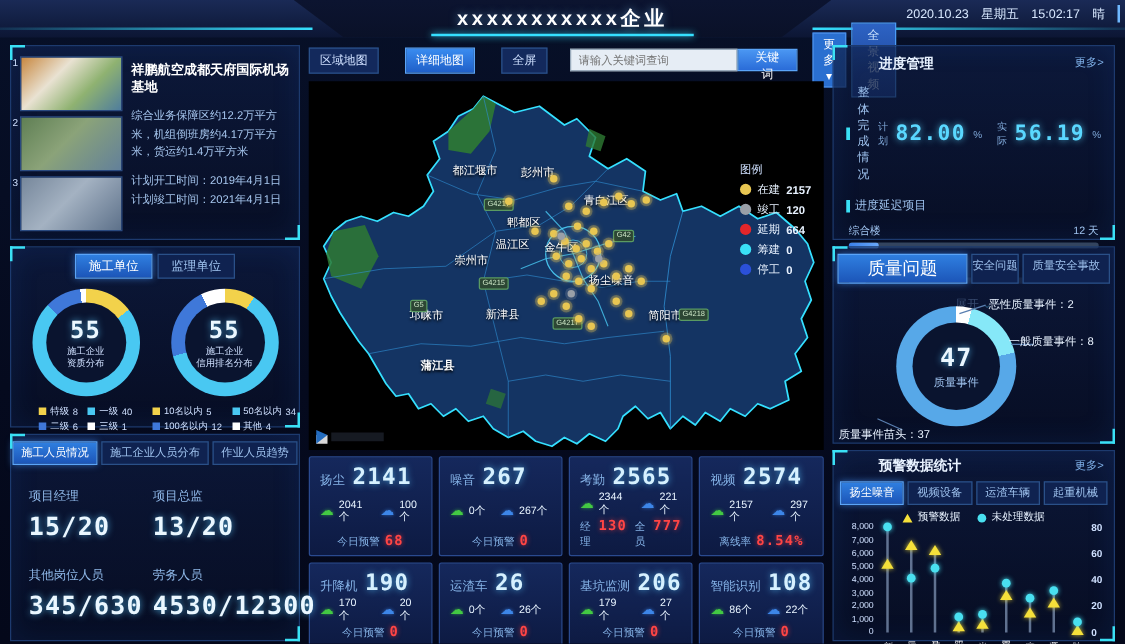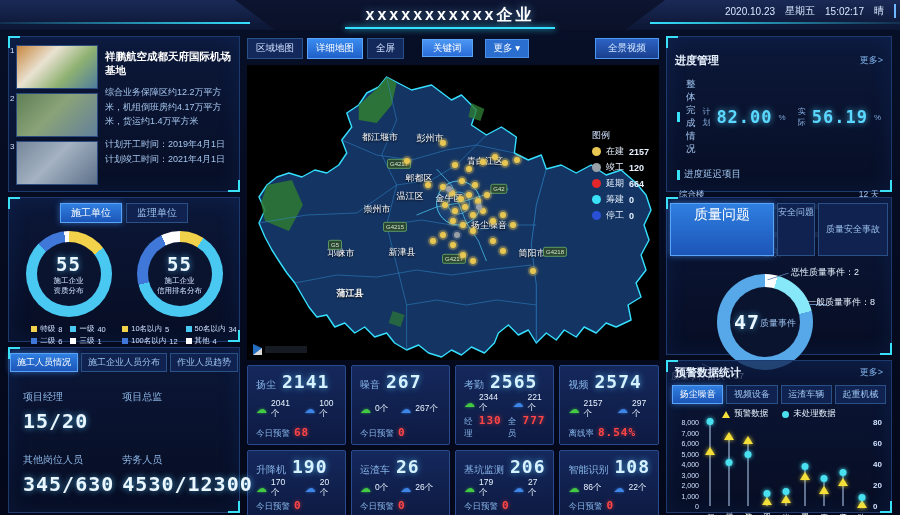--- a/index.html
+++ b/index.html
@@ -91,47 +91,47 @@
   
   .cards { height:148px; flex:none; display:grid; grid-template-columns:repeat(4,1fr); grid-template-rows:1fr 1fr; gap:5px; }
   .card { background:linear-gradient(180deg,#15285c,#0d1a42); border:1px solid #2a4a8f; border-radius:2px; padding:5px 8px 4px; display:flex; flex-direction:column; justify-content:space-between; cursor:pointer; }
   .card-top { display:flex; align-items:baseline; gap:6px; }
   .card-title { font-size:10px; color:#86b4e8; white-space:nowrap; }
   .card-val { font-size:18px; color:#d6f1ff; }
   .card-mid { display:flex; align-items:center; gap:4px; font-size:8.5px; color:#e8f4ff; }
   .cloud { font-size:11px; line-height:1; }
   .cloud.on { color:#43c943; text-shadow:0 0 3px rgba(67,201,67,.7); }
   .cloud.off { color:#3d86e8; text-shadow:0 0 3px rgba(61,134,232,.7); margin-left:8px; }
-  .card-foot { display:flex; justify-content:space-between; gap:6px; }
+  .card-foot { display:flex; justify-content:center; gap:6px; }
   .cf-item { display:flex; align-items:baseline; gap:4px; }
   .cf-lb { font-size:8.5px; color:#86b4e8; }
   .cf-vl { font-size:11px; color:#ff4545; text-shadow:0 0 4px rgba(255,60,60,.7); }
 
   
-  .p-head { display:flex; justify-content:space-between; align-items:center; padding:16px 8px 2px; }
+  .p-head { display:flex; justify-content:space-between; align-items:center; padding:6px 8px 2px;margin-left:28px; }
   .p-title { font-size:11px; font-weight:bold; color:#e8f2ff; }
   .p-more { font-size:9px; color:#7fb0e8; cursor:pointer; }
   .sec-label { display:flex; align-items:center; gap:4px; font-size:9.5px; color:#9fc3ef; }
   .accent { width:3px; height:10px; background:#3ae0f5; flex:none; }
   .overall { display:flex; align-items:center; gap:6px; padding:8px 10px 2px; }
   .ov-lb { font-size:8px; color:#7fa8d8; }
   .ov-vl { font-size:17px; color:#5ad8ff; text-shadow:0 0 6px rgba(90,216,255,.8); }
   .ov-un { font-size:8px; color:#7fa8d8; }
   .delay-sec { padding:10px 10px 0; }
   .bar-row { padding:8px 12px 0; }
   .bar-top { display:flex; justify-content:space-between; font-size:8.5px; color:#9fc3ef; margin-bottom:3px; }
   .bar-track { height:5px; border-radius:3px; background:#33445f; overflow:hidden; }
   .bar-fill { height:100%; border-radius:3px; background:linear-gradient(90deg,#3a7fe8,#6aa8f8); }
   .expand { text-align:center; font-size:9.5px; color:#9fc3ef; margin-top:10px; cursor:pointer; }
   .expand::after { content:" ⌄"; color:#5ad8ff; }
 
   
   .q-body { position:relative; height:124px; }
   .q-donut { position:absolute; left:50px; top:16px; width:96px; height:96px; border-radius:50%; }
-  .q-donut .hole { position:absolute; inset:13px; border-radius:50%; background:#0a142f; display:flex; flex-direction:row; align-items:center; justify-content:center; }
+  .q-donut .hole { position:absolute; inset:13px; border-radius:50%; background:#0a142f; display:flex; flex-direction:column; align-items:center; justify-content:center; }
   .q-donut .tot { font-size:20px; }
   .q-donut .cap { font-size:9px; color:#9fc3ef; margin-top:2px; }
   .q-call { position:absolute; font-size:9px; color:#e8f2ff; white-space:nowrap; }
   .q-line { position:absolute; height:1px; background:#5a7fb0; }
 
   
   .w-tabs { display:flex; gap:3px; padding:3px 5px; }
   .w-tabs .tab { flex:1; text-align:center; padding:2px 0; font-size:9px; }
   .w-legend { display:flex; justify-content:center; gap:14px; font-size:8.5px; color:#e8f2ff; margin:1px 0 2px; }
   .wl { display:flex; align-items:center; gap:4px; }
@@ -291,44 +291,46 @@
           </div>
         <div class="pstats">
 
             <div class="pstat">
               <div class="lb">项目经理</div>
               <div class="vl digit">15/20</div>
             </div>
 
             <div class="pstat">
               <div class="lb">项目总监</div>
+              <div class="vl digit">13/20</div>
             </div>
 
             <div class="pstat">
               <div class="lb">其他岗位人员</div>
               <div class="vl digit">345/630</div>
             </div>
 
             <div class="pstat">
               <div class="lb">劳务人员</div>
               <div class="vl digit">4530/12300</div>
             </div>
           </div>
       </div>
     </div>
 
     <div class="col">
       <div class="toolbar">
-        <span style="display:flex;gap:4px;">
+        <span style="display:flex;gap:21px;">
 
         <button class="tb-btn">区域地图</button>
             <button class="tb-btn active">详细地图</button>
             <button class="tb-btn">全屏</button>
           </span>
         <span class="search-box">
+          <input class="search-input" placeholder="请输入关键词查询" style="">
           <button class="search-btn">关键词</button>
         </span>
         <button class="more-btn">更多 ▾</button>
         <button class="video-btn">全景视频</button>
       </div>
 
       <div class="map">
         <svg viewBox="0 0 413 295" width="100%" height="100%" preserveAspectRatio="none">
           <polygon fill="#143463" stroke="#35e0ff" stroke-width="1.4" stroke-linejoin="round" points="
             140,12 165,25 185,20 205,35 215,30 230,45 225,60 240,70 255,62 270,72 268,88 282,95 295,90 300,104
@@ -681,21 +683,21 @@
             </div>
           </div>
         <div class="expand">展开</div>
       </div>
 
       <div class="panel" style="height:158px;">
         <div class="tabs" style="gap:3px;">
 
         <div class="tab active" style="font-size:14px;padding:2px 23px;">质量问题</div>
             <div class="tab" style="font-size:9px;padding:2px 0;">安全问题</div>
-            <div class="tab" style="font-size:9px;padding:19px 7px;">质量安全事故</div>
+            <div class="tab" style="font-size:9px;padding:2px 7px;">质量安全事故</div>
           </div>
         <div class="q-body">
           <div class="q-donut" style="background: conic-gradient(rgb(255, 255, 255) 0deg, rgb(255, 255, 255) 15.3191deg, rgb(134, 232, 248) 15.3191deg, rgb(134, 232, 248) 76.5957deg, rgb(87, 168, 232) 76.5957deg, rgb(87, 168, 232) 360deg);">
             <div class="hole">
               <span class="tot digit">47</span>
               <span class="cap">质量事件</span>
             </div>
           </div>
           <div class="q-line" style="left:100px;top:18px;width:22px;transform:rotate(-18deg);"></div>
           <div class="q-call" style="left:124px;top:8px;">恶性质量事件：2</div>

